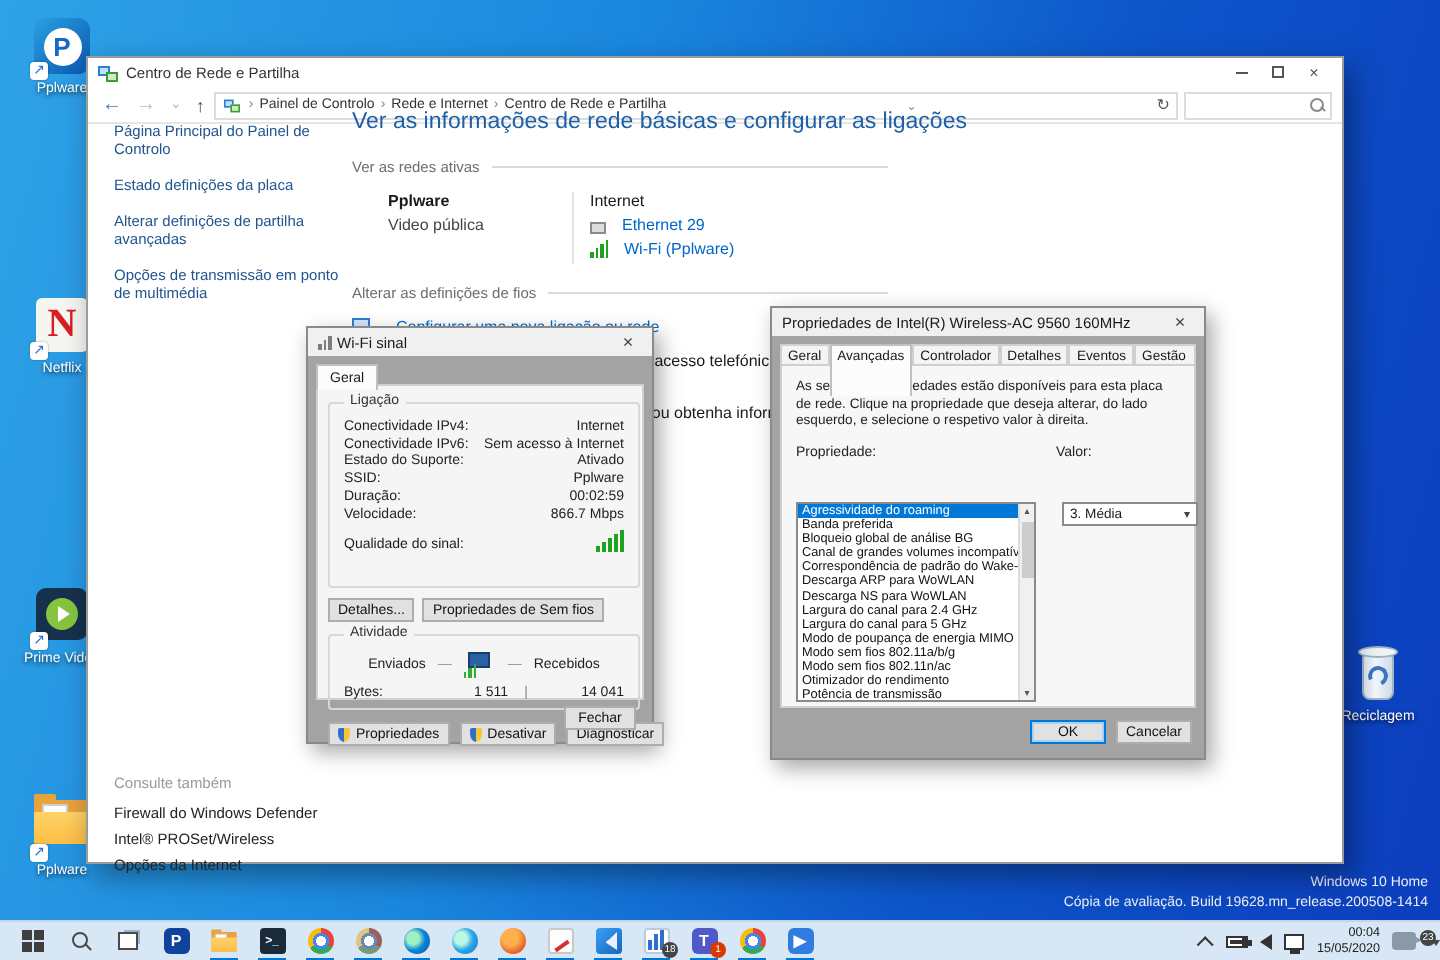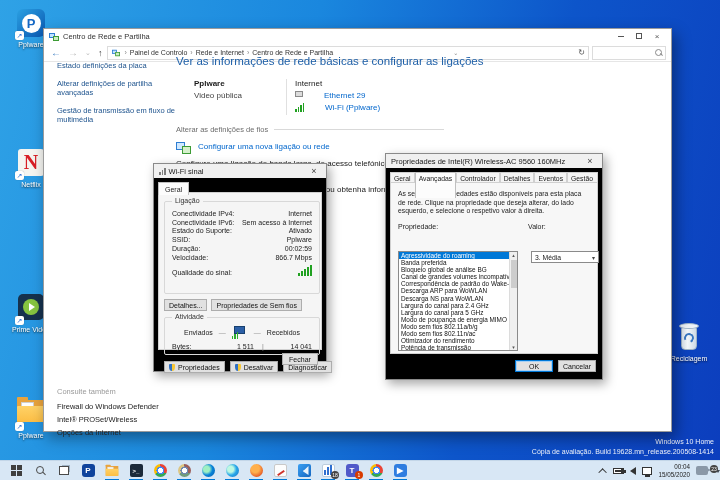--- a/index.html
+++ b/index.html
@@ -77,31 +77,31 @@
   .sect .line { flex:1; height:1px; background:#d9d9d9; margin-left:6px; }
   .sect { width:268px; }
   .netrow { display:flex; width:268px; margin-bottom:10px; }
   .netname { width:110px; padding-left:18px; }
   .netname b { font-size:8px; }
   .netname div { color:#444; margin-top:3px; }
   .netdetail { border-left:1px solid #e0e0e0; padding-left:8px; display:flex; gap:10px; }
   .ndl { color:#444; }
   .ndl div, .ndv div { margin-bottom:3px; line-height:9px; }
   .ndv a, .content a.link { color:#0066cc; text-decoration:none; cursor:pointer; }
-  .conn { display:flex; align-items:flex-start; gap:21px; }
+  .conn { display:flex; align-items:flex-end; gap:8px; }
   .plug { display:inline-block; width:8px; height:6px; border:1px solid #8a8a8a; background:#dcdcdc; }
   .wbars { display:inline-flex; align-items:flex-end; gap:1px; }
   .wbars i { width:1.5px; background:#21a121; display:inline-block; }
   .task { display:flex; gap:6px; margin-bottom:4px; align-items:flex-start; }
   .task .ticon { width:16px; height:13px; position:relative; flex:0 0 16px; }
   .task .ticon i { position:absolute; width:9px; height:8px; border:1px solid #2d7dd2; background:#cfe8ff; }
   .task .ticon i.g { left:6px; top:4px; border-color:#3d9b35; background:#d5f0cb; }
 
   
-  .dlg { position:absolute; background:#000000; border:1px solid #8a8a8a; box-shadow:3px 4px 10px rgba(0,0,0,.35); }
+  .dlg { position:absolute; background:#a3a3a3; border:1px solid #8a8a8a; box-shadow:3px 4px 10px rgba(0,0,0,.35); }
   .dlg-title { height:14px; display:flex; align-items:center; padding:0 5px; font-size:7.5px; background:#f0f0f0; }
   .dlg-title .ttl { flex:1; margin-left:3px; }
   .dlg-x { width:14px; text-align:center; color:#444; font-size:9px; }
   .btn { display:inline-flex; align-items:center; justify-content:center; background:#e1e1e1; border:1px solid #adadad; font-size:7px; color:#111; padding:0 4px; height:12px; cursor:pointer; }
   .btn.primary { border:1px solid #0078d7; box-shadow:inset 0 0 0 1px #a6d0f5; }
   .shield { display:inline-block; width:6px; height:7px; margin-right:3px;
             background:linear-gradient(90deg,#2f71c6 50%,#f7c634 50%); border-radius:1px 1px 50% 50%/1px 1px 60% 60%; }
 
   
   #wifiDlg { left:153px; top:163px; width:174px; height:209px; }
@@ -284,34 +284,39 @@
       <span class="crumb-refresh" style="margin-left:auto;color:#888;font-size:6px">⌄</span>
       <span class="crumb-refresh">↻</span>
     </div>
     <div class="searchbox">
       <input style="">
       <span class="mag"></span>
     </div>
   </div>
 
   <div class="sidebar">
+    <div class="sb-link">Página Principal do Painel de Controlo</div>
     <div class="sb-link">Estado definições da placa</div>
     <div class="sb-link">Alterar definições de partilha avançadas</div>
-    <div class="sb-link">Gestão de transmissão em fluxo de multimédia</div>
+    <div class="sb-link">Opções de transmissão em ponto de multimédia</div>
   </div>
   <div class="sidebar2">
     <div class="sb-head">Consulte também</div>
     <div class="sb-link" style="color:#222">Firewall do Windows Defender</div>
     <div class="sb-link" style="color:#222">Intel® PROSet/Wireless</div>
     <div class="sb-link" style="color:#222">Opções da Internet</div>
   </div>
 
   <div class="content">
     <div class="c-head">Ver as informações de rede básicas e configurar as ligações</div>
 
+    <div class="sect">
+        <span>Ver as redes ativas</span>
+        <span class="line"></span>
+      </div>
 
     <div class="netrow">
       <div class="netname">
         <b>Pplware</b>
         <div>Video pública</div>
       </div>
       <div class="netdetail">
         <div class="ndv">
           <div>Internet</div>
           <div class="conn">

